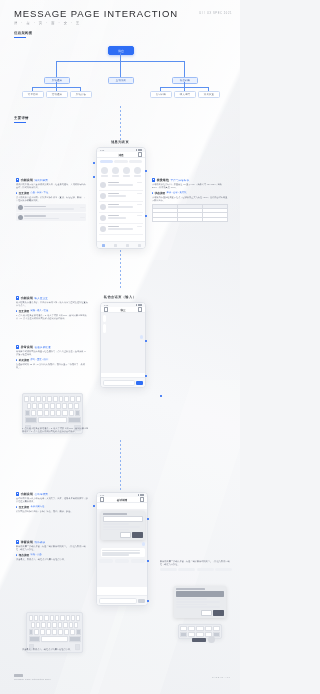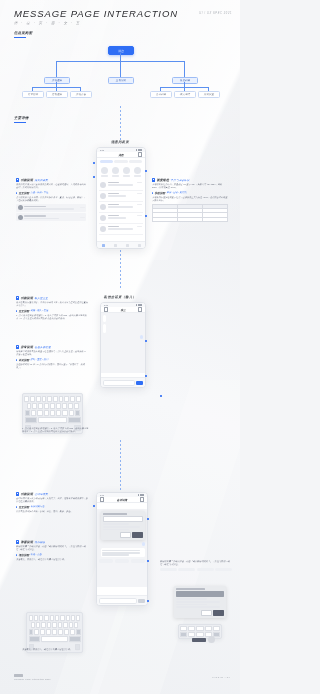--- a/index.html
+++ b/index.html
@@ -10,21 +10,20 @@
     color:#333;
     position:relative;
   }
   .page{
     position:absolute;inset:0;
     background:
       linear-gradient(115deg, rgba(255,255,255,0) 0%, rgba(255,255,255,.9) 48%, rgba(255,255,255,0) 49%),
       linear-gradient(160deg, rgba(255,255,255,.75) 0%, rgba(255,255,255,0) 40%),
       linear-gradient(200deg, rgba(232,234,238,.9) 0%, rgba(247,248,250,1) 55%, rgba(238,240,243,1) 100%);
     overflow:hidden;
-    font-style:italic;
   }
   .diagstripe{position:absolute;background:rgba(255,255,255,.55);transform:skewX(-18deg);pointer-events:none;}
 
   
   .header{position:absolute;left:14px;top:8px;right:8px;}
   .h-title{font-size:9.5px;letter-spacing:.9px;color:#2b2b2f;font-weight:400;line-height:11px;}
   .h-sub{font-size:3.2px;letter-spacing:1.6px;color:#8b8e95;margin-top:2px;}
   .h-right{position:absolute;right:0;top:4px;font-size:2.6px;letter-spacing:.6px;color:#a9adb4;}
 
   

